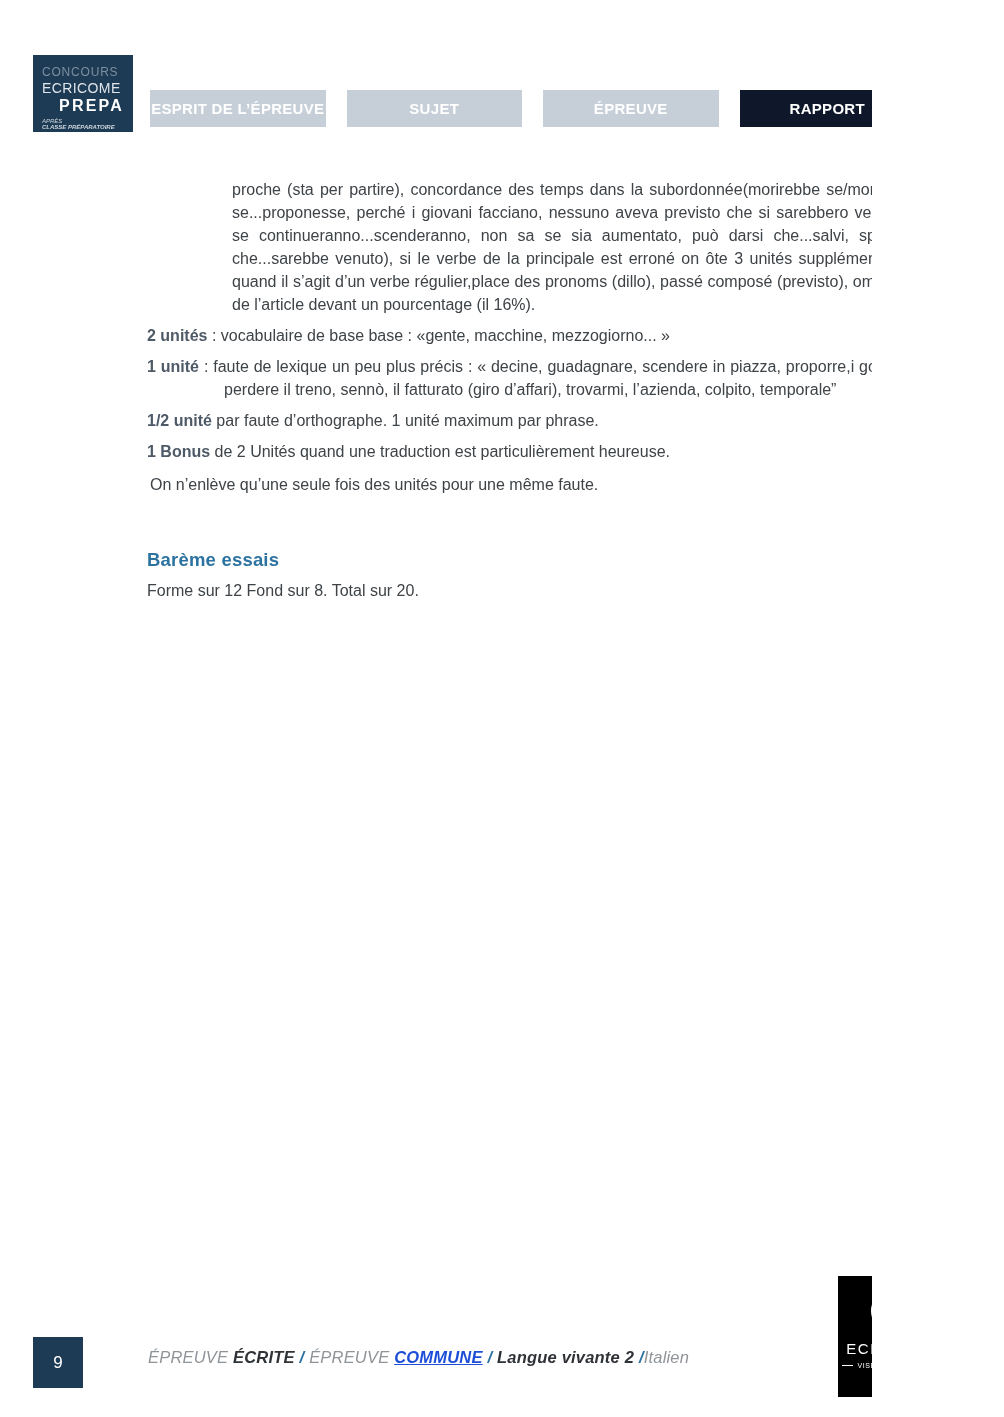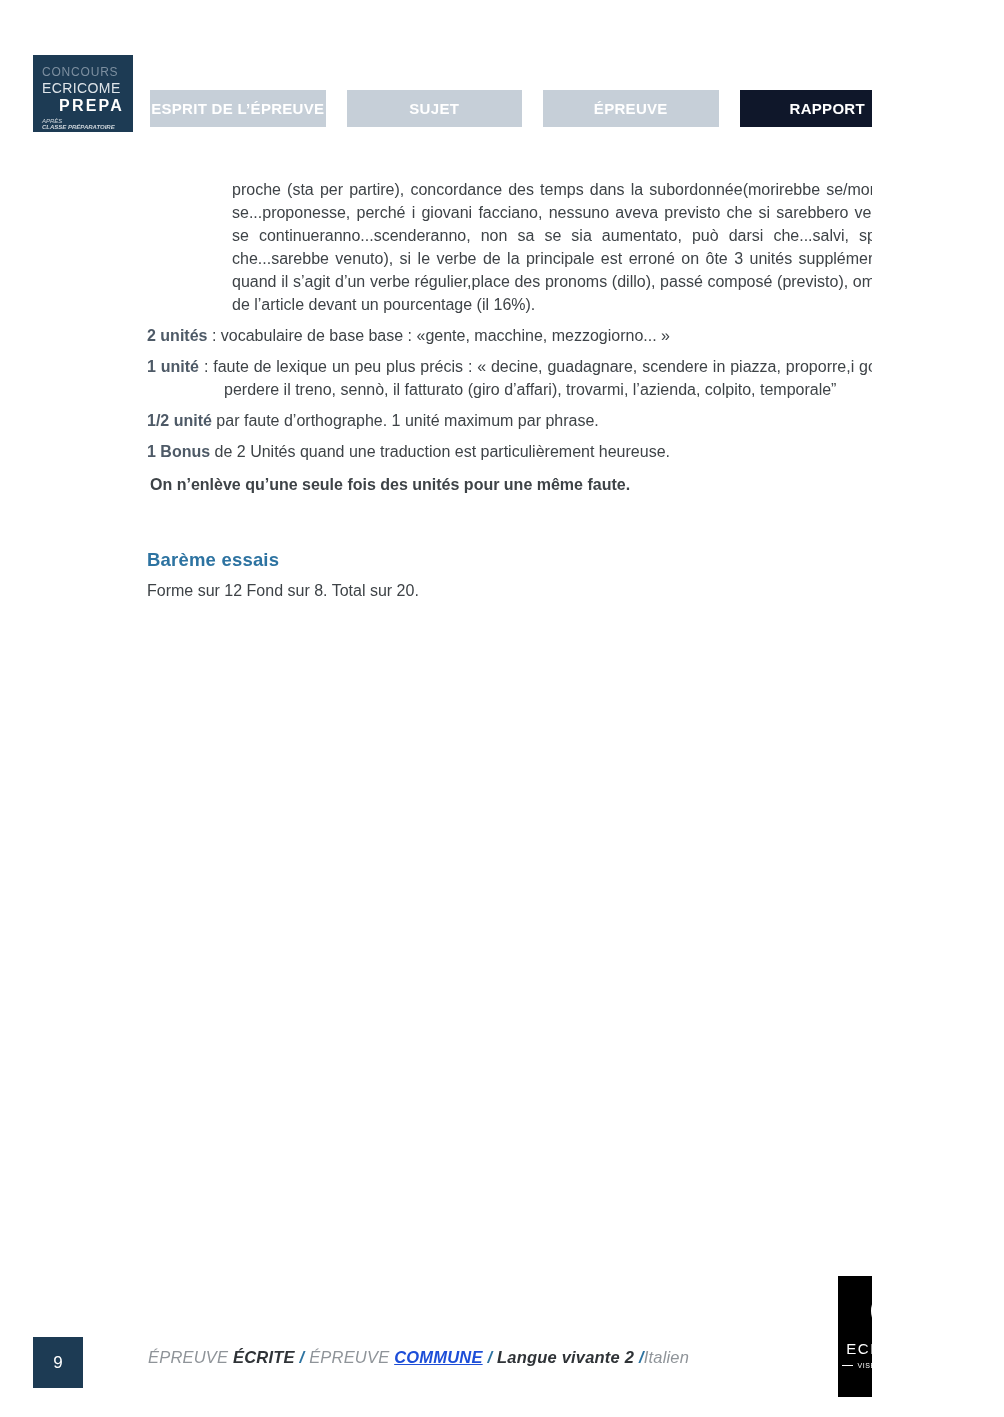--- a/index.html
+++ b/index.html
@@ -40,21 +40,21 @@
 
   
   .content {
     position: absolute; left: 147px; top: 178px; width: 769px;
     font-size: 16px; line-height: 23px; color: #3e4347;
   }
   .content p { margin: 0; }
   .para-continued { margin-left: 85px !important; text-align: justify; }
   .unit-item { margin-top: 8px !important; padding-left: 77px; text-indent: -77px; text-align: justify; }
   .unit-label { font-weight: bold; color: #4e5a67; }
-  .note { margin-top: 10px !important; padding-left: 3px; font-weight: bold; }
+  .note { margin-top: 10px !important; padding-left: 3px; }
   .section-heading {
     margin: 51px 0 0 0; font-size: 18.5px; line-height: 26px;
     font-weight: bold; color: #2d73a1; letter-spacing: 0.2px;
   }
   .section-text { margin-top: 6px !important; }
 
   
   .page-num {
     position: absolute; left: 33px; top: 1337px; width: 50px; height: 51px;
     background: #1d3b54; color: #ffffff;

